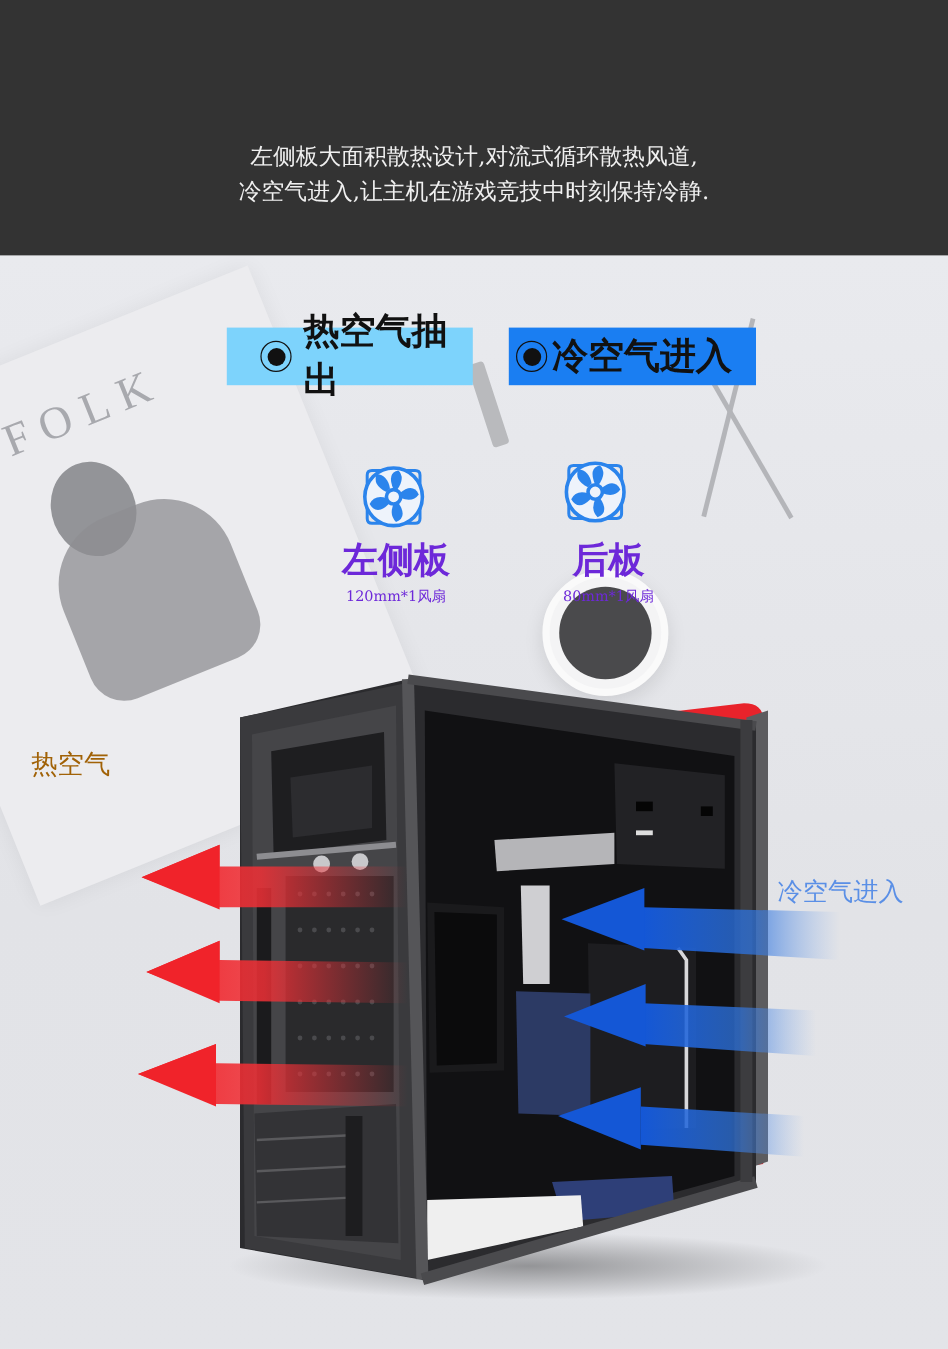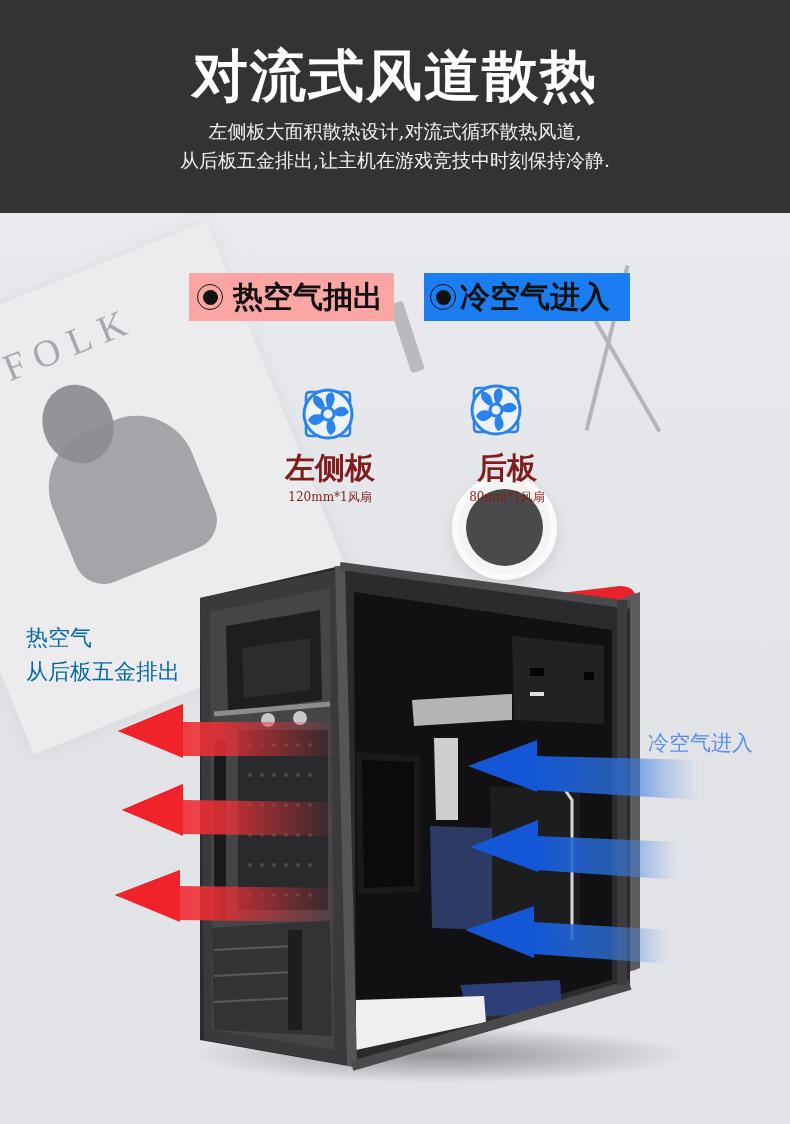--- a/index.html
+++ b/index.html
@@ -72,64 +72,63 @@
     content: ""; position: absolute; left: 8px; top: 8px; width: 77px; height: 77px;
     border-radius: 50%; background: #4a4a4c;
   }
 
   
   .badge {
     position: absolute; top: 273px; height: 48px;
     display: flex; align-items: center;
     font-size: 30px; color: #111; font-weight: bold;
   }
-  .badge.hot { left: 189px; width: 205px; background: #fca5a5; padding-left: 8px; }
+  .badge.hot { left: 189px; width: 205px; background: #7dd3fc; padding-left: 28px; }
   .badge.cold { left: 424px; width: 206px; background: #1a7ef2; padding-left: 6px; }
   .badge .dot {
     width: 26px; height: 26px; border-radius: 50%; border: 1.5px solid #111;
     display: inline-flex; align-items: center; justify-content: center; margin-right: 10px;
     flex: 0 0 auto;
   }
   .badge.cold .dot { margin-right: 4px; }
   .badge .dot::after { content: ""; width: 15px; height: 15px; border-radius: 50%; background: #111; }
 
   
   .fan {
     position: absolute; width: 60px; height: 60px;
   }
   .fan-left { left: 298px; top: 384px; }
   .fan-rear { left: 466px; top: 380px; }
   .fan-label {
-    position: absolute; text-align: center; color: #7f1d1d;
+    position: absolute; text-align: center; color: #6d28d9;
   }
   .fan-label .name { font-size: 30px; line-height: 36px; font-weight: bold; }
   .fan-label .spec { font-size: 12px; line-height: 22px; }
   .fl-left { left: 250px; top: 450px; width: 160px; }
   .fl-rear { left: 427px; top: 450px; width: 160px; }
 
   
   .hot-label {
-    position: absolute; left: 26px; top: 621px; color: #0369a1;
+    position: absolute; left: 26px; top: 621px; color: #a16207;
     font-size: 22px; line-height: 34px;
   }
   .cold-label {
     position: absolute; left: 648px; top: 729px; color: #5a8fe6;
     font-size: 21px;
   }
 
   
   .case { position: absolute; left: 0; top: 0; width: 790px; height: 1124px; pointer-events: none; }
 </style>
 </head>
 <body>
 
 <div class="header">
-  <h1>对流式风道散热</h1>
   <div class="sub l1">左侧板大面积散热设计,对流式循环散热风道,</div>
-  <div class="sub l2">从后板五金排出,让主机在游戏竞技中时刻保持冷静.</div>
+  <div class="sub l2">冷空气进入,让主机在游戏竞技中时刻保持冷静.</div>
 </div>
 
 <div class="scene">
   <div class="magazine">
     <div class="title">KINFOLK</div>
     <div class="photo-head"></div>
     <div class="photo-body"></div>
   </div>
   <div class="pen"></div>
   <div class="glasses-1"></div>
@@ -308,15 +307,14 @@
     <path d="M468 766 L537 740 L537 792 Z" fill="#1457d6"></path>
     <path d="M536 836 L680 842 L680 880 L536 870 Z" fill="url(#coldGrad)"></path>
     <path d="M470 847 L538 820 L538 872 Z" fill="#1457d6"></path>
     <path d="M534 922 L670 930 L670 964 L534 954 Z" fill="url(#coldGrad)"></path>
     <path d="M465 930 L534 906 L534 958 Z" fill="#1457d6"></path>
   </g>
 </svg>
 
 <div class="hot-label">
   <div>热空气</div>
-  <div>从后板五金排出</div>
 </div>
 <div class="cold-label">冷空气进入</div>
 
 </body></html>

